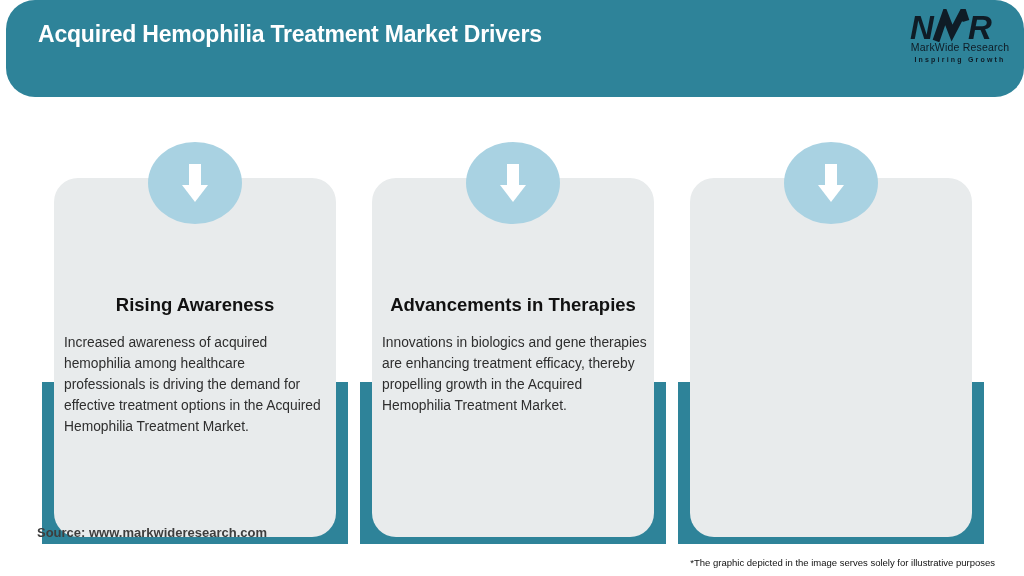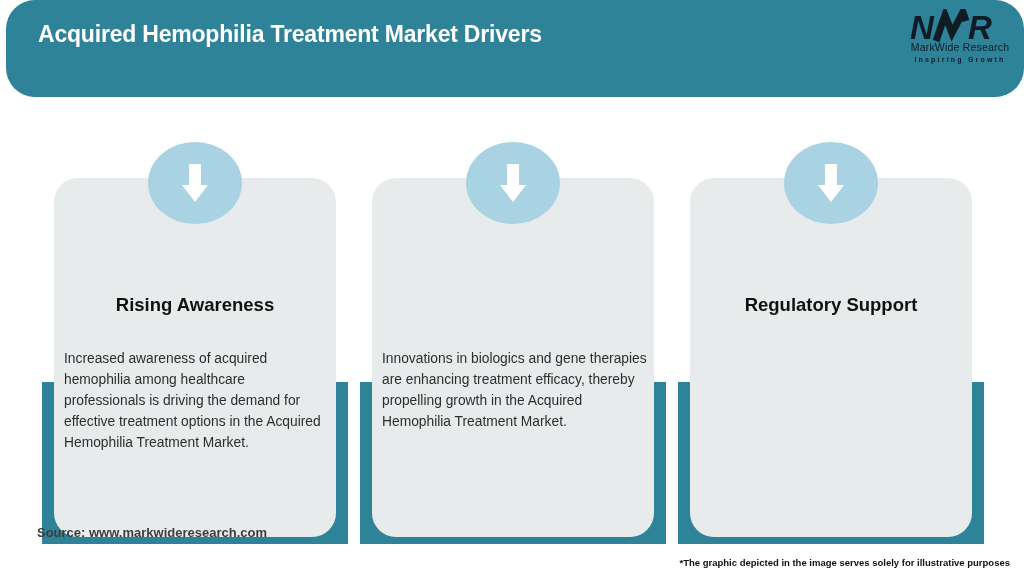--- a/index.html
+++ b/index.html
@@ -48,32 +48,32 @@
     position:absolute; top:142px; left:50%; transform:translateX(-50%);
     width:94px; height:82px; border-radius:50%;
     background:#a9d2e2; display:flex; align-items:center; justify-content:center;
     z-index:2;
   }
   .card-title {
     position:absolute; top:72px; left:0; right:0;
     text-align:center; font-size:18.5px; font-weight:bold; color:#111111;margin-top:44px;
   }
   .card-body {
-    position:absolute; top:170px; left:10px; right:6px;
+    position:absolute; top:154px; left:10px; right:6px;
     font-size:13.8px; line-height:21px; color:#2e2e2e;
   }
 
   
   .source {
     position:absolute; left:0; right:0; top:525px;
     text-align:left; font-size:13px; font-weight:bold; color:#3d3d3d;padding-left:37px;
   }
   .disclaimer {
-    position:absolute; right:14px; top:557px;
-    font-size:9.5px; color:#111111;font-weight:bold;
+    position:absolute; right:29px; top:557px;
+    font-size:9.5px; color:#111111;
   }
 </style>
 </head>
 <body>
 
 <div class="header">
   <div class="header-title">Acquired Hemophilia Treatment Market Drivers</div>
 </div>
 
 <div class="logo">
@@ -96,34 +96,34 @@
     <svg width="40" height="48" viewBox="0 0 40 48">
       <rect x="14" y="5" width="12" height="22" fill="#ffffff"></rect>
       <polygon points="7,26 33,26 20,43" fill="#ffffff"></polygon>
     </svg>
   </div>
 </div>
 
 <div class="column col-2">
   <div class="backdrop"></div>
   <div class="card">
+    <div class="card-title">Advancements in Therapies</div>
     <div class="card-body">Innovations in biologics and gene therapies are enhancing treatment efficacy, thereby propelling growth in the Acquired Hemophilia Treatment Market.</div>
   </div>
   <div class="badge">
     <svg width="40" height="48" viewBox="0 0 40 48">
       <rect x="14" y="5" width="12" height="22" fill="#ffffff"></rect>
       <polygon points="7,26 33,26 20,43" fill="#ffffff"></polygon>
     </svg>
   </div>
 </div>
 
 <div class="column col-3">
   <div class="backdrop"></div>
   <div class="card">
-    <div class="card-title">Regulatory Support</div>
   </div>
   <div class="badge">
     <svg width="40" height="48" viewBox="0 0 40 48">
       <rect x="14" y="5" width="12" height="22" fill="#ffffff"></rect>
       <polygon points="7,26 33,26 20,43" fill="#ffffff"></polygon>
     </svg>
   </div>
 </div>
 
 <div class="source">Source: www.markwideresearch.com</div>

